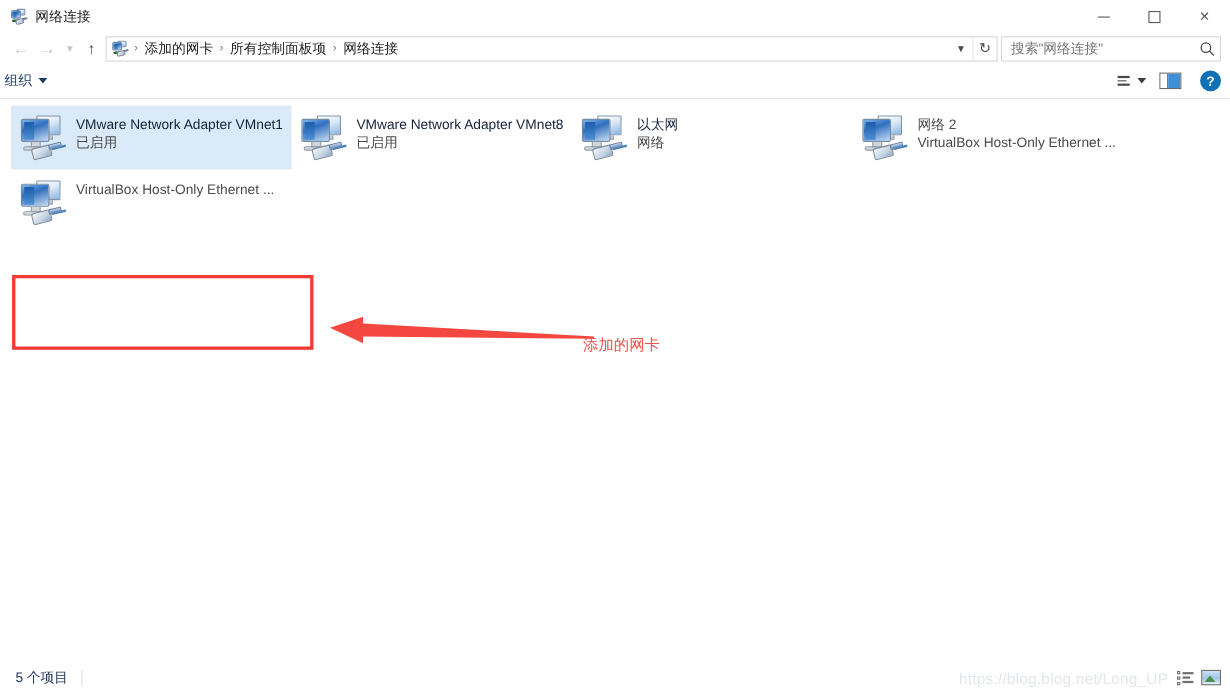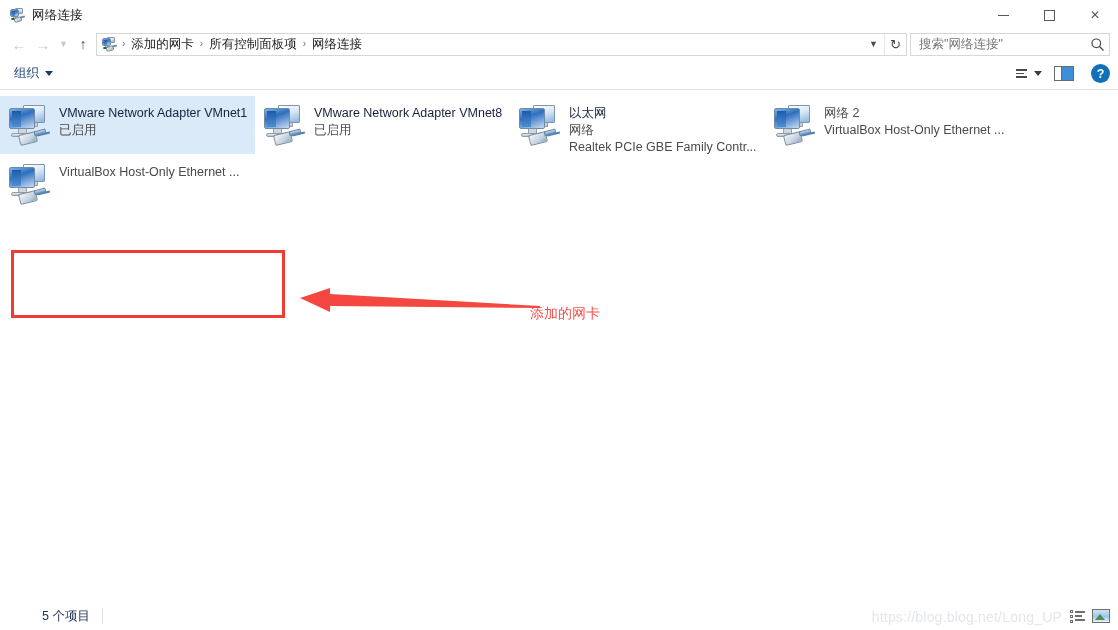--- a/index.html
+++ b/index.html
@@ -91,21 +91,21 @@
     border: 1px solid #d7d7d7; background: #ffffff;
     display: flex; align-items: center; padding: 0 4px 0 8px;
   }
   .search-ph { font-size: 12.5px; color: #767676; flex: 1 1 auto; white-space: nowrap; }
   .search-ico { width: 15px; height: 15px; flex: 0 0 15px; position: relative; }
 
   
   .cmdbar {
     height: 32px; flex: 0 0 32px;
     display: flex; align-items: center;
-    padding: 0 8px 0 14px;
+    padding: 0 8px 0 4px;
     border-bottom: 1px solid #e3e3e3;
     background: #ffffff;
   }
   .organize {
     display: flex; align-items: center; gap: 6px;
     font-size: 12.5px; color: #1b3a6b;
   }
   .caret-dn {
     width: 0; height: 0;
     border-left: 4px solid transparent; border-right: 4px solid transparent;
@@ -138,21 +138,21 @@
   }
 
   
   .content {
     flex: 1 1 auto;
     position: relative;
     background: #ffffff;
     overflow: hidden;
   }
   .tiles {
-    position: absolute; top: 6px; left: 0;
+    position: absolute; top: 6px; left: 10px;
     display: flex; flex-wrap: wrap;
     width: 1090px;
   }
   .tile {
     width: 255px; height: 58px;
     display: flex; align-items: flex-start;
     padding: 5px 6px 4px 6px;
     margin: 0 0 1px 0;
   }
   .tile.selected { background: #dbeaf9; }
@@ -240,21 +240,20 @@
     font-size: 14px; color: #f3514c; white-space: nowrap;
   }
 
   
   .statusbar {
     height: 28px; flex: 0 0 28px;
     display: flex; align-items: center;
     padding: 0 8px 0 14px;
     background: #ffffff;
     position: relative;
-    margin-left: 28px;
   }
   .status-count { font-size: 12.5px; color: #1b2f50; }
   .status-sep { width: 1px; height: 15px; background: #dfdfdf; margin-left: 12px; }
   .status-right { margin-left: auto; display: flex; align-items: center; gap: 7px; }
   .vb-details { display: flex; align-items: center; gap: 2px; }
   .vb-details .col { display: flex; flex-direction: column; gap: 2px; }
   .vb-details .col .sq { width: 3px; height: 3px; border: 1px solid #6f6f6f; }
   .vb-details .col2 { display: flex; flex-direction: column; gap: 2.5px; }
   .vb-details .col2 i { display: block; height: 1.5px; background: #6f6f6f; }
   .vb-details .col2 i:nth-child(1) { width: 10px; }
@@ -453,21 +452,20 @@
             <span class="mon-front-stand"></span>
               <span class="mon-front-base"></span>
             <span class="plug-body"></span>
               <span class="plug-line"></span>
               <span class="plug-tip"></span>
           </span>
         </span>
         <span class="tile-text">
           <span class="t-name">以太网</span>
           <span class="t-status">网络</span>
-          <span class="t-device">Realtek PCIe GBE Family Contr...</span>
         </span>
       </div>
 
       <div class="tile">
         <span class="tile-icon">
           <span class="nic">
             <span class="mon-back"></span>
               <span class="mon-back-stand"></span>
             <span class="mon-front">
                 <span class="mon-front-inner"></span>

